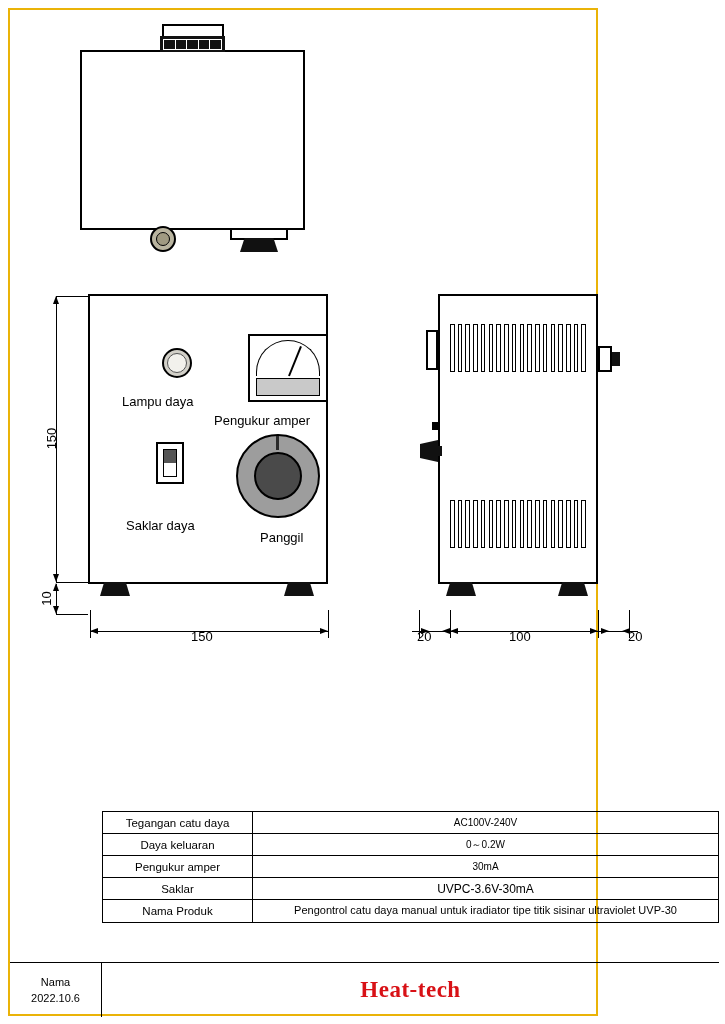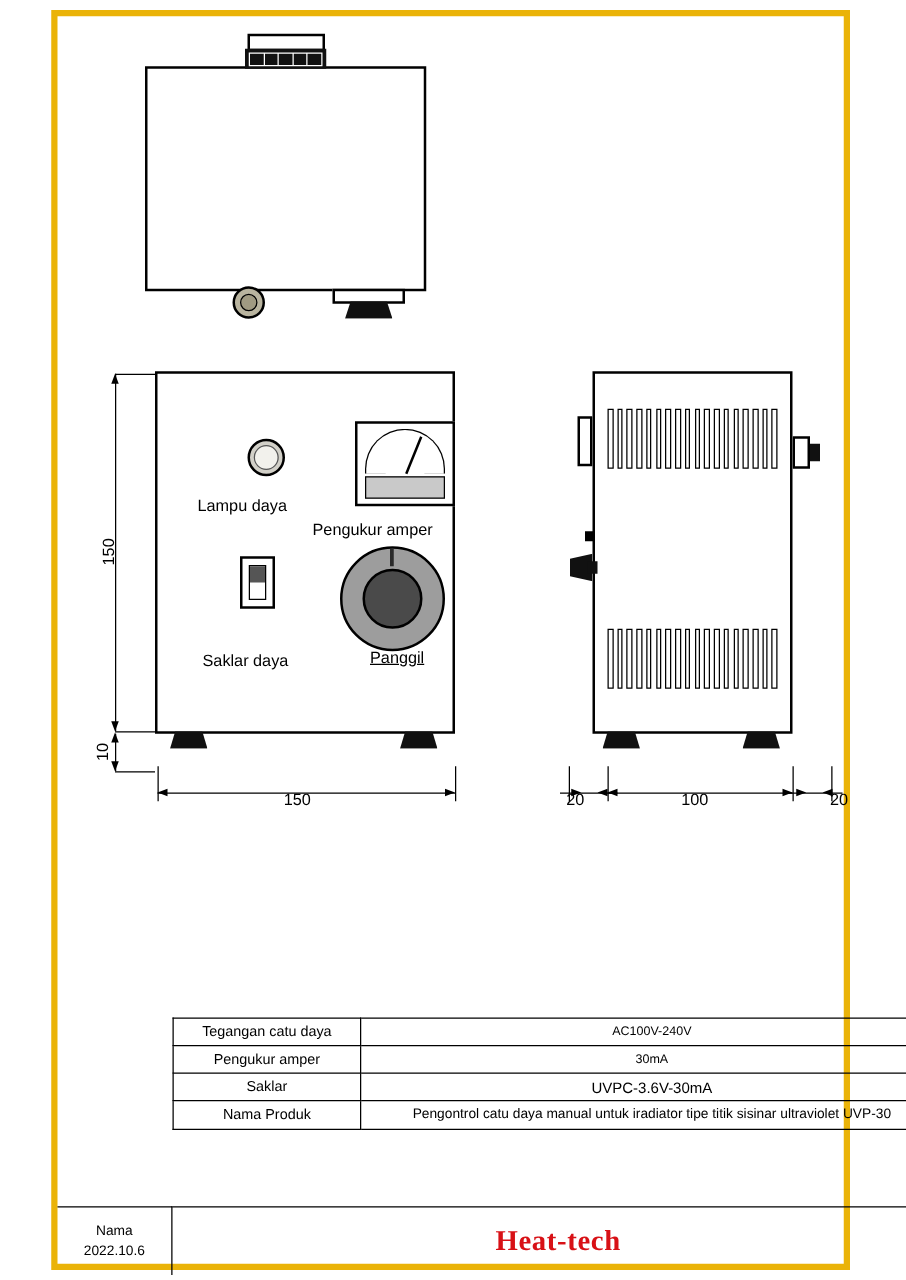--- a/index.html
+++ b/index.html
@@ -8,23 +8,22 @@
     width:725px; height:1024px;
     background:#ffffff;
     font-family:"Liberation Sans", sans-serif;
     color:#000000;
     position:relative;
     overflow:hidden;
   }
   #sheet {
     position:absolute;
     left:8px; top:8px;
-    width:639px; height:1008px;
-    border:5px solid #eab308;
-    margin-left:33px;
+    width:590px; height:1008px;
+    border:2px solid #eab308;
   }
   #inner {
     position:absolute;
     left:0; top:0; width:100%; height:100%;
   }
 
   
   .lbl {
     position:absolute;
     font-size:13px;
@@ -309,21 +308,21 @@
       <div id="switch-toggle"></div>
 
       <div id="dial"></div>
       <div id="dial-in"></div>
       <div id="dial-mark"></div>
     </div>
 
     <div class="lbl" style="left:112px; top:385px;">Lampu daya</div>
     <div class="lbl" style="left:204px; top:404px;">Pengukur amper</div>
     <div class="lbl" style="left:116px; top:509px;">Saklar daya</div>
-    <div class="lbl" style="left:250px; top:506px;text-decoration:underline;">Panggil</div>
+    <div class="lbl" style="left:250px; top:521px;">Panggil</div>
 
     <div id="sideview">
       <div id="side-body"></div>
       <div id="side-conn-back"></div>
       <div id="side-out-1"></div>
       <div id="side-out-2"></div>
       <div id="side-notch"></div>
       <div id="side-knob"></div>
       <div id="side-knob-stem"></div>
 
@@ -410,20 +409,24 @@
     <div class="arrow arrow-r" style="left:591px; top:618px;"></div>
     <div class="arrow arrow-l" style="left:612px; top:618px;"></div>
     <div class="dimtxt" style="left:618px; top:620px;">20</div>
 
     <div id="spec">
       <table>
         <tbody>
           <tr>
             <td class="k">Tegangan catu daya</td>
             <td class="v">AC100V-240V</td>
+          </tr>
+          <tr>
+            <td class="k">Daya keluaran</td>
+            <td class="v">0～0.2W</td>
           </tr>
           <tr>
             <td class="k">Pengukur amper</td>
             <td class="v">30mA</td>
           </tr>
           <tr class="big">
             <td class="k">Saklar</td>
             <td class="v">UVPC-3.6V-30mA</td>
           </tr>
           <tr class="big2">

